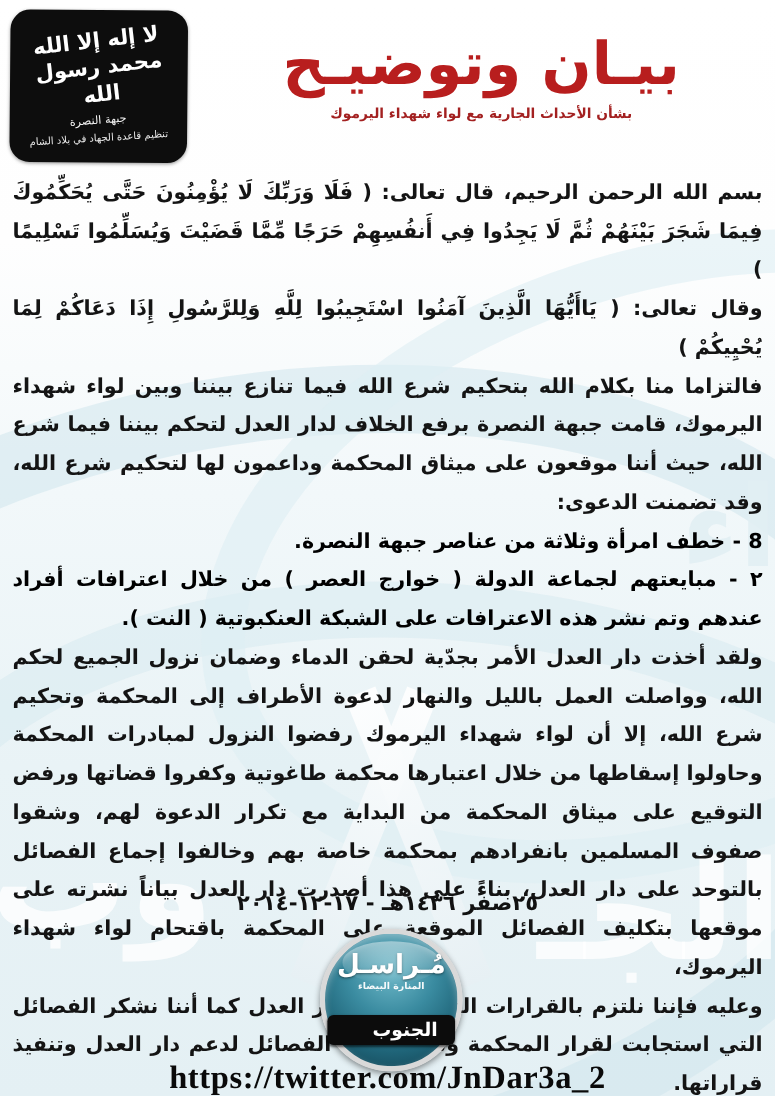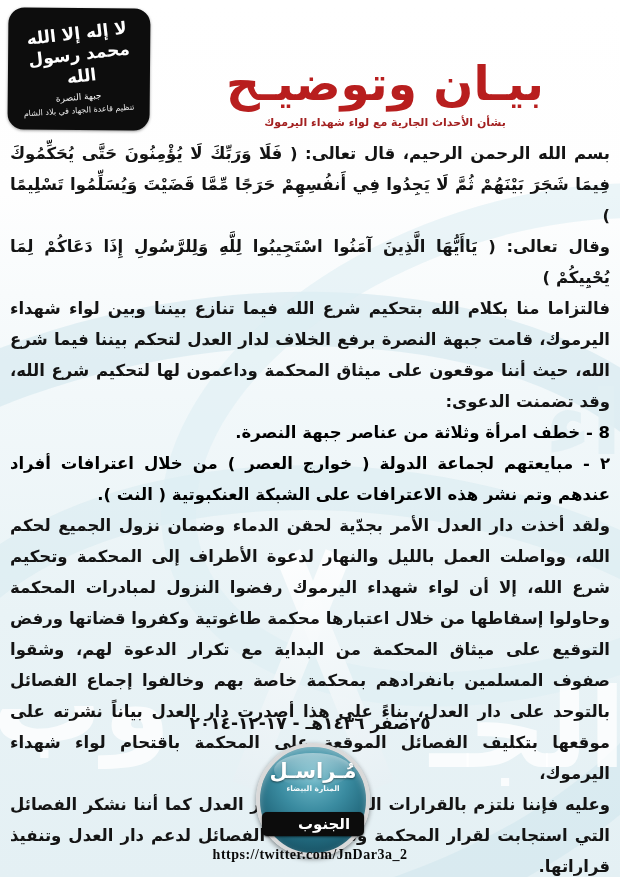--- a/index.html
+++ b/index.html
@@ -26,21 +26,21 @@
     position:absolute; top:8px; left:8px; width:142px; height:122px;
     background:#0d0d0d; border-radius:16px; color:#fff;
     display:flex; flex-direction:column; align-items:center; justify-content:center;
     direction:rtl; text-align:center; transform:rotate(0.5deg);
     box-shadow:0 1px 3px rgba(0,0,0,.4);
   }
   .flag .shahada{font-size:17px; font-weight:bold; line-height:1.25; transform:rotate(-7deg); padding:0 6px;}
   .flag .line2{font-size:9px; margin-top:6px; transform:rotate(-5deg); opacity:.95;}
   .flag .line3{font-size:8px; margin-top:4px; transform:rotate(-4deg); opacity:.9;}
 
-  .titleblock{position:absolute; top:26px; left:170px; width:430px; text-align:center; direction:rtl;margin-top:32px;}
+  .titleblock{position:absolute; top:26px; left:170px; width:430px; text-align:center; direction:rtl;}
   .title{font-size:47px; font-weight:bold; color:#b81e1e; letter-spacing:1px; line-height:1.1;}
   .subtitle{font-size:11px; font-weight:bold; color:#a32020; margin-top:6px;}
 
   
   .body{
     position:absolute; top:138px; right:10px; left:10px;
     direction:rtl; text-align:justify; color:#141414;
     font-size:16.5px; font-weight:bold; line-height:31px;
   }
   .body p{margin:0;}
@@ -66,21 +66,21 @@
   .badge .band{
     position:absolute; bottom:17px; left:2px; right:2px; height:24px;
     background:#0c0c0c; border-radius:5px;
     display:flex; align-items:center; justify-content:center;
     font-size:15px; font-weight:bold; color:#fff; letter-spacing:1px;
     box-shadow:0 1px 2px rgba(0,0,0,.6);
     padding-left:22px;
   }
   .url{
     position:absolute; top:847px; left:0; right:0; text-align:center;
-    font-family:"Liberation Serif", serif; font-weight:bold; font-size:14px; color:#0a0a0a;
+    font-family:"Liberation Serif", serif; font-weight:bold; font-size:26px; color:#0a0a0a;
     letter-spacing:.5px;
   }
 </style>
 </head>
 <body>
 
 <div class="page">
 
   <div class="swoosh s1"></div>
   <div class="swoosh s2"></div>

